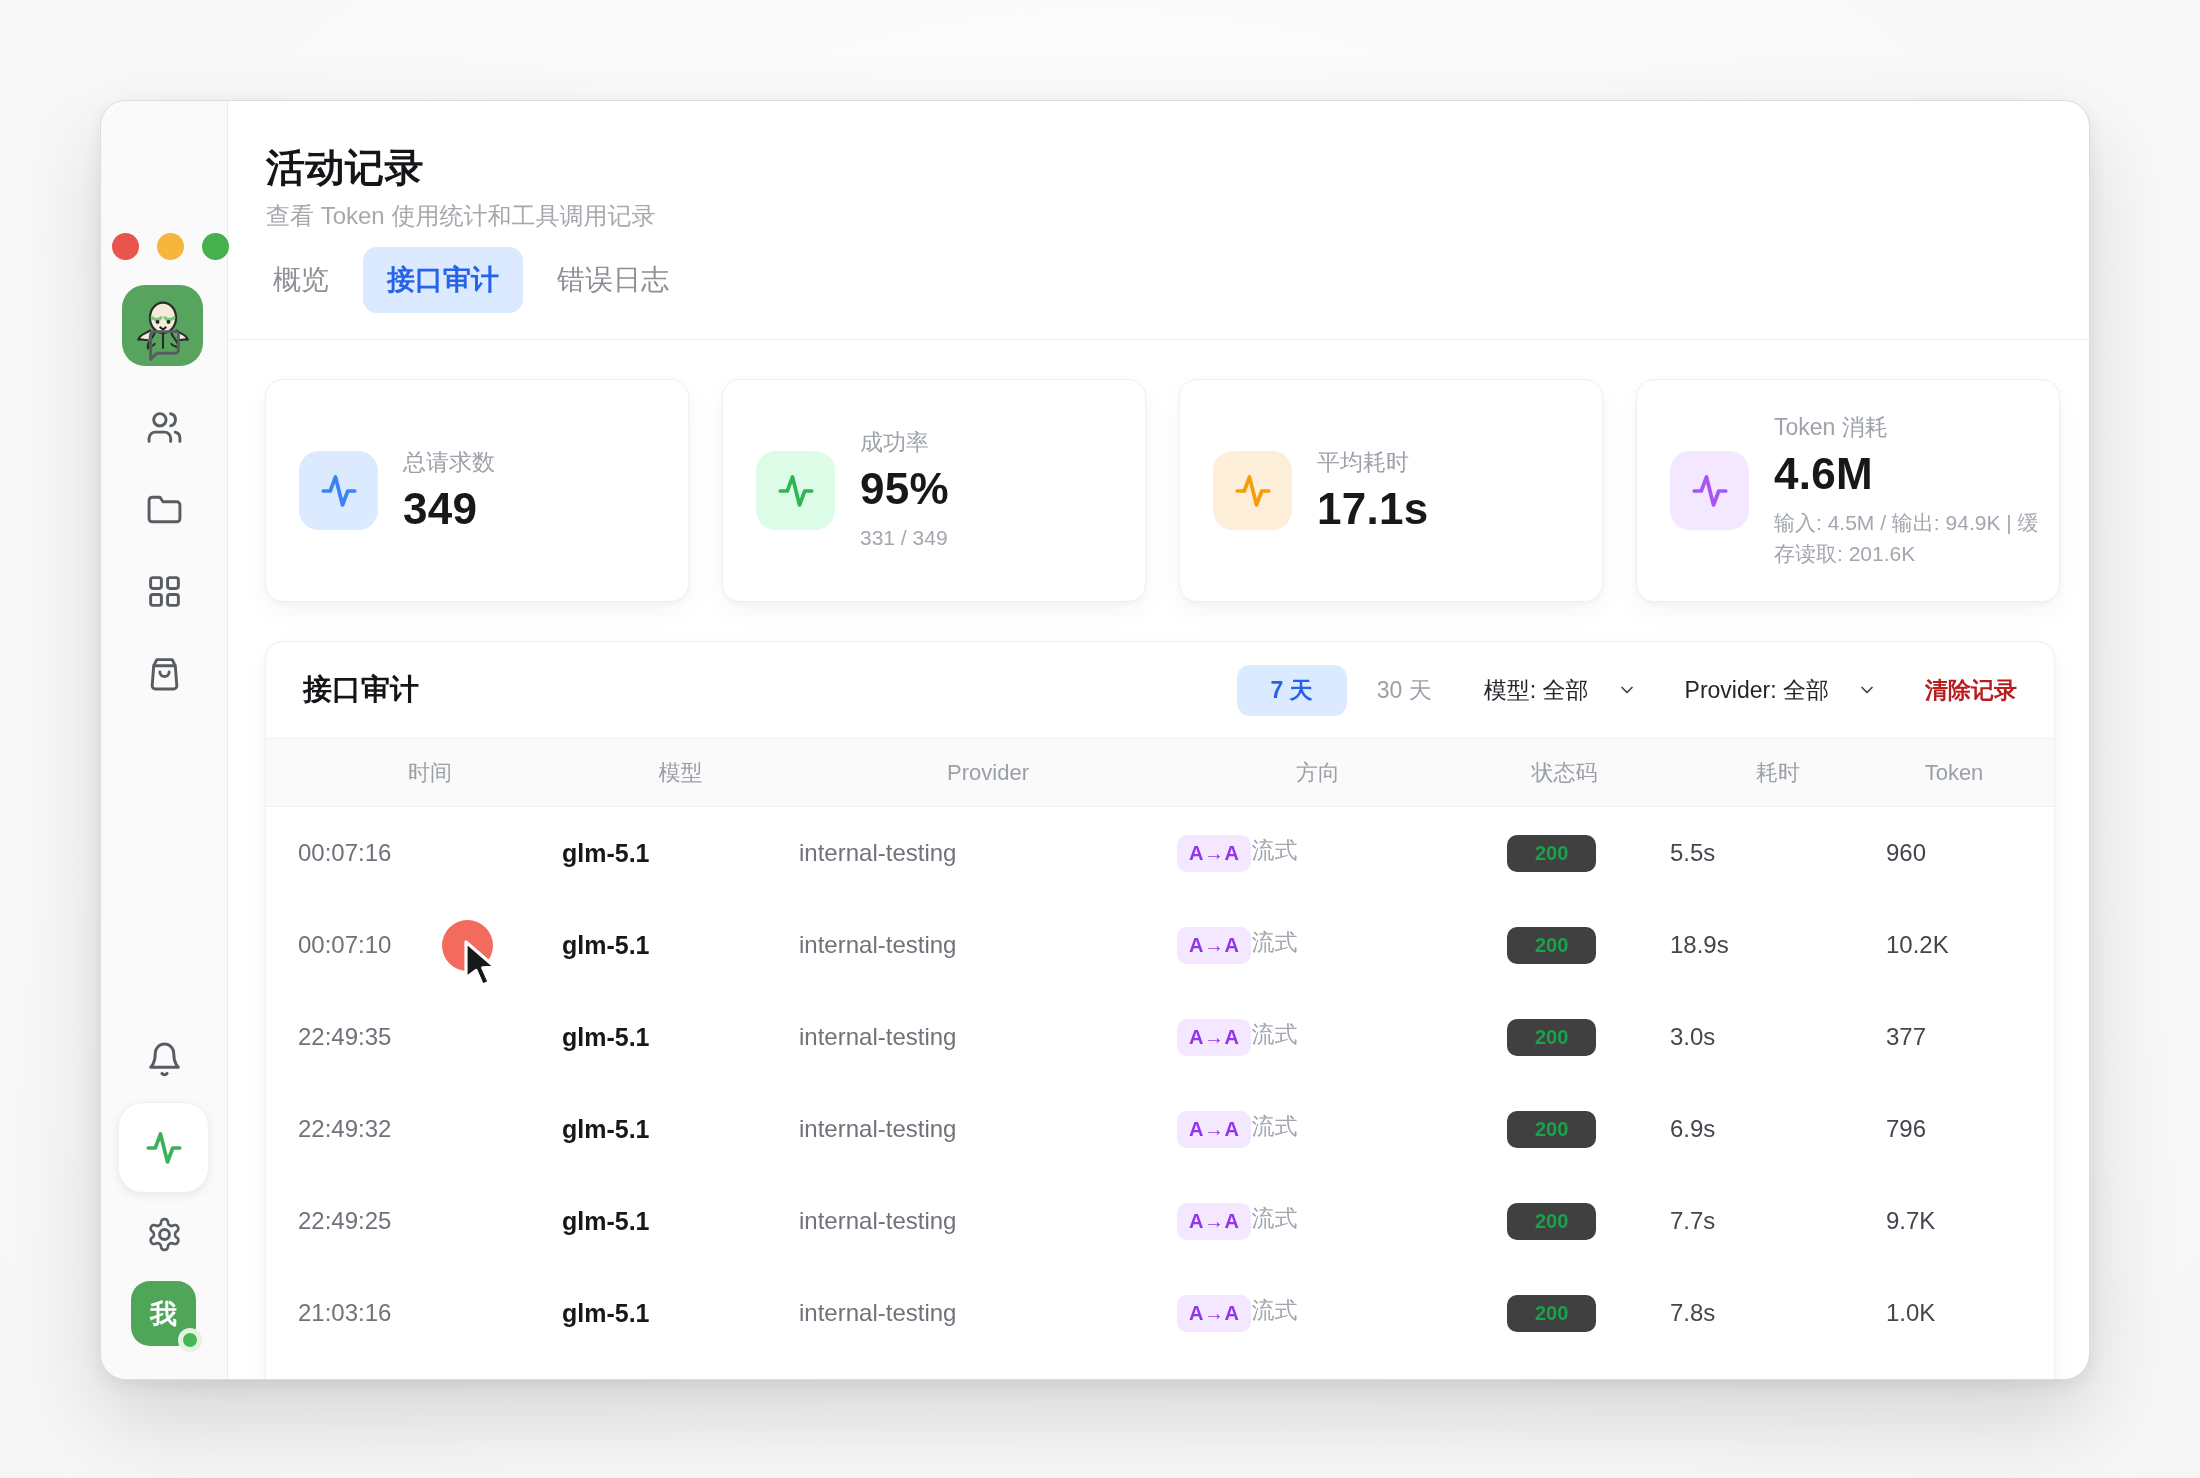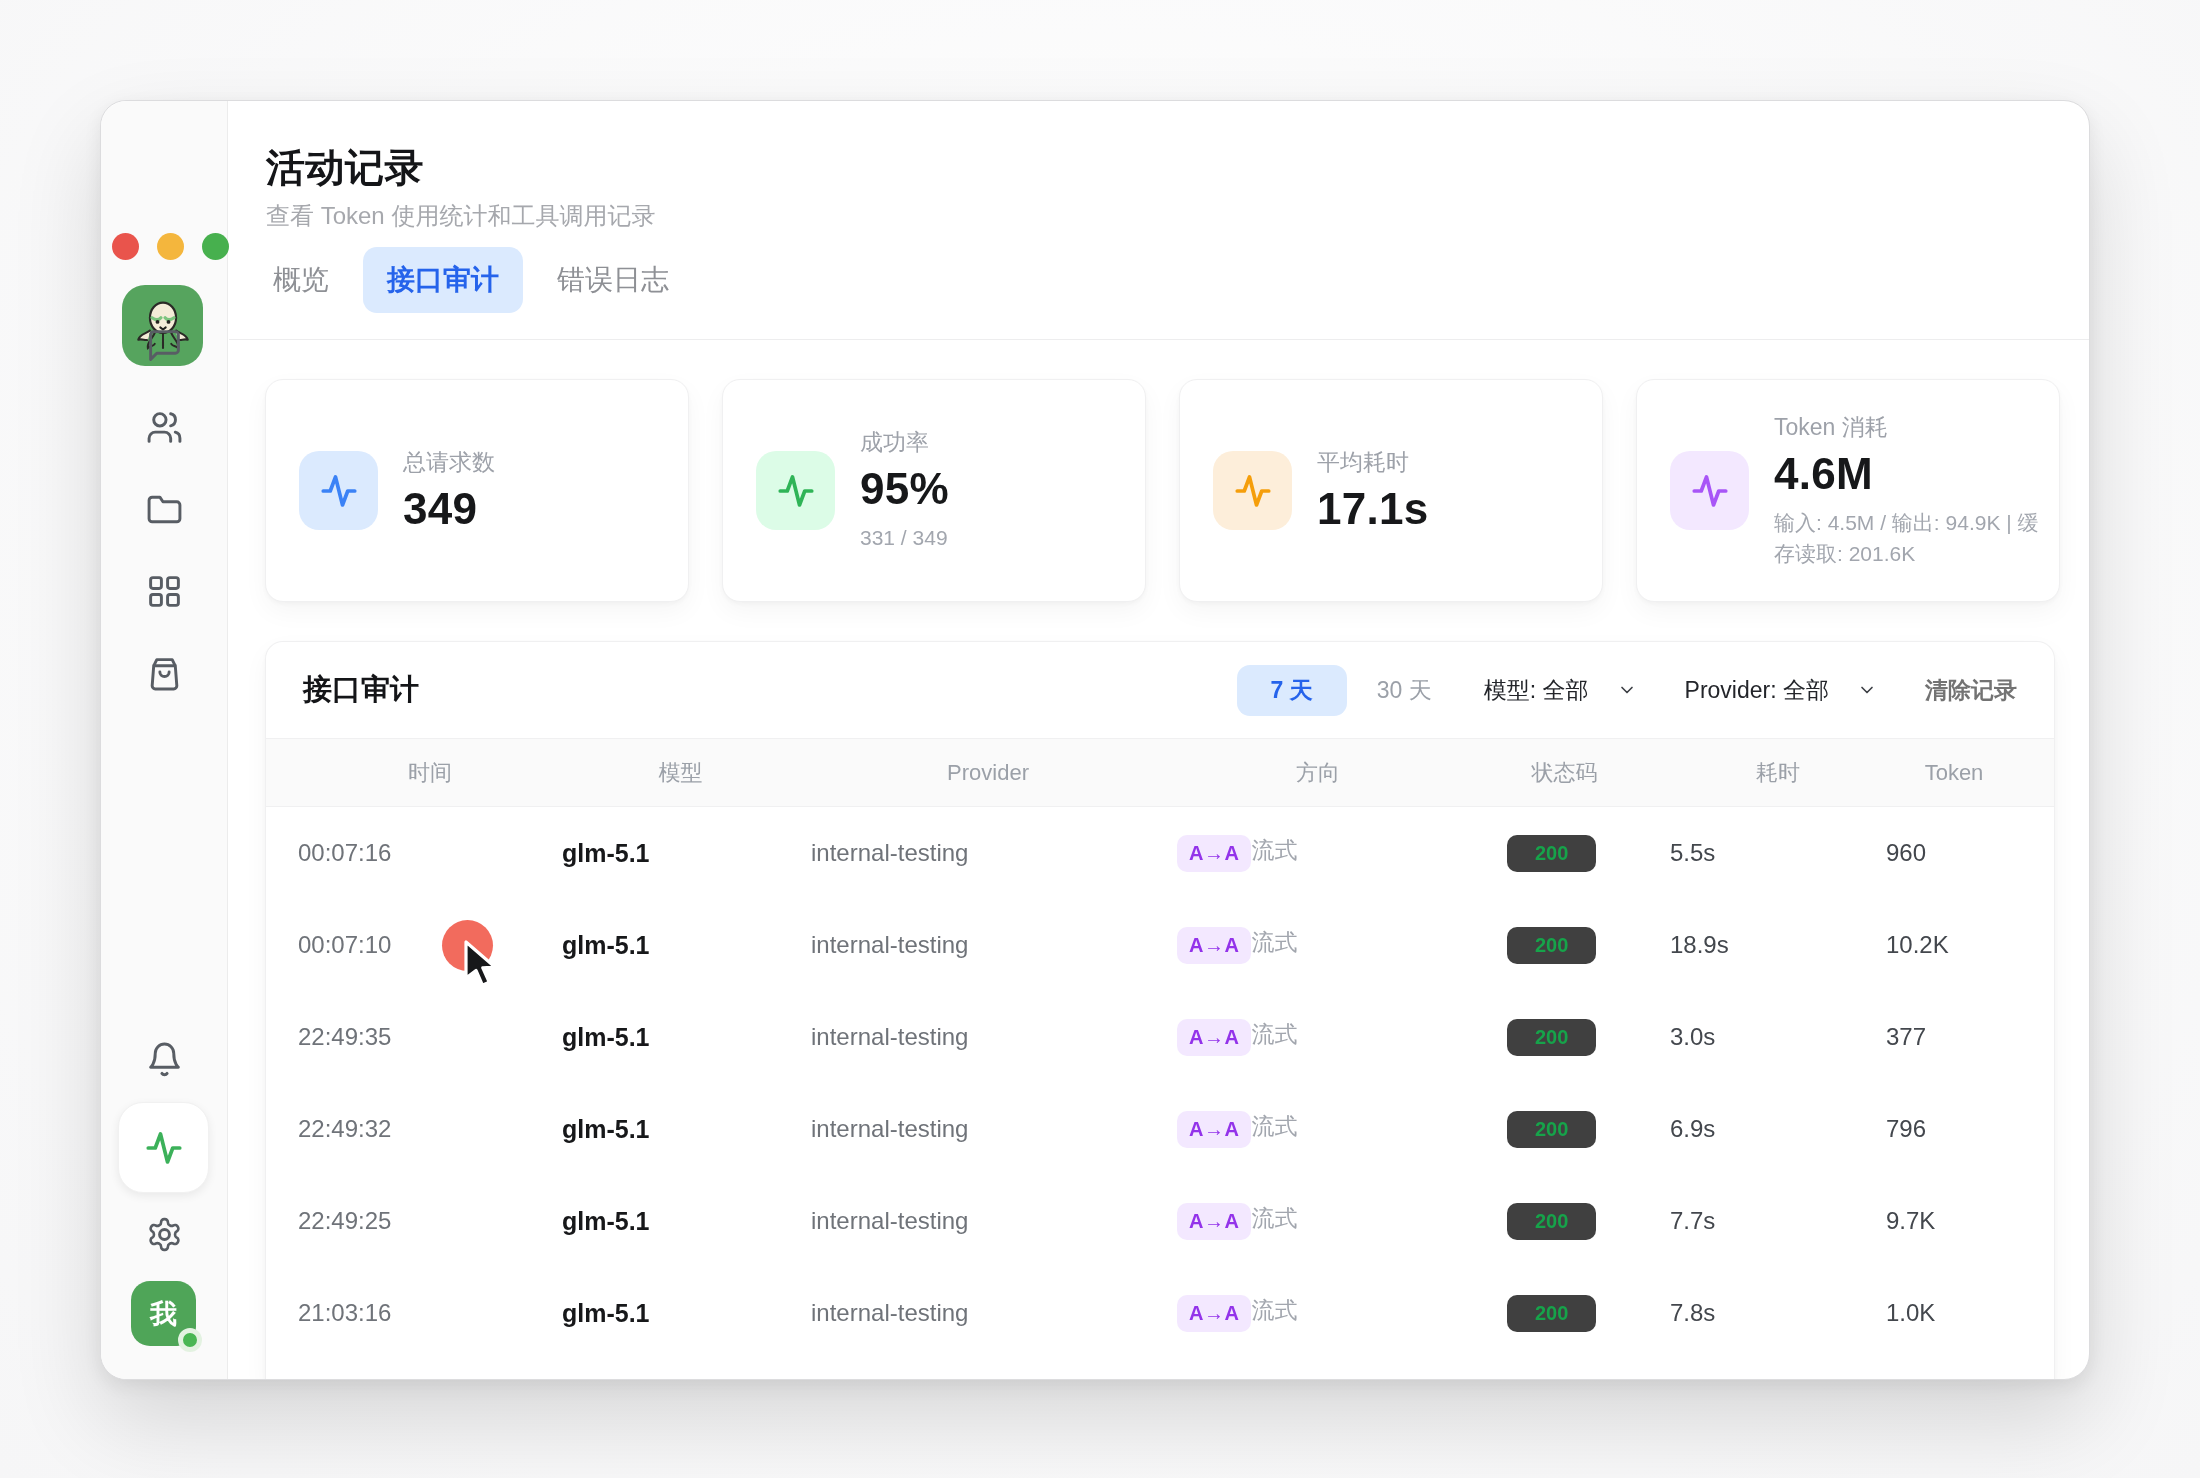--- a/index.html
+++ b/index.html
@@ -102,29 +102,29 @@
   .pill-7d {
     background:#dbeafe; color:#2563eb; font-size:23px; font-weight:600;
     padding:10px 34px; border-radius:13px; cursor:pointer; white-space:nowrap;
   }
   .pill-30d { color:#9ba0a8; font-size:23px; font-weight:500; cursor:pointer; white-space:nowrap; margin-right:22px; }
   .dropdown {
     display:flex; align-items:center; gap:28px; cursor:pointer;
     font-size:23px; color:#23252a; font-weight:500; margin-right:18px; white-space:nowrap;
   }
   .chev { width:20px; height:20px; color:#3c3f45; }
-  .clear-btn { color:#737373; font-size:23px; font-weight:700; cursor:pointer; white-space:nowrap; }
+  .clear-btn { color:#b91c1c; font-size:23px; font-weight:700; cursor:pointer; white-space:nowrap; }
 
   .tgrid { display:grid; grid-template-columns:264px 237px 378px 282px 211px 216px 1fr; align-items:center; padding:0 32px; }
   .thead { height:68px; background:#fafafa; border-bottom:1px solid #f0f0f1;text-align:center; }
   .thead .th { font-size:22px; color:#9ba0a8; font-weight:500; }
   .trow { height:92px; cursor:pointer; }
   .c-time  { font-size:24px; color:#6f7379; }
   .c-model { font-size:25px; color:#17181a; font-weight:600; }
-  .c-prov  { font-size:24px; color:#6f7379;margin-left:12px; }
+  .c-prov  { font-size:24px; color:#6f7379; }
   .c-dir   { display:flex; align-items:flex-start; }
   .dir-badge {
     background:#f3e8ff; color:#9333ea; font-size:20px; font-weight:700;
     padding:7px 12px; border-radius:10px; letter-spacing:.5px;
   }
   .dir-mode { font-size:23px; color:#a2a6ae; }
   .status-badge {
     display:inline-block; background:#404040; color:#16a34a; font-size:20px; font-weight:700;
     padding:7px 28px; border-radius:10px;margin-left:48px;
   }

